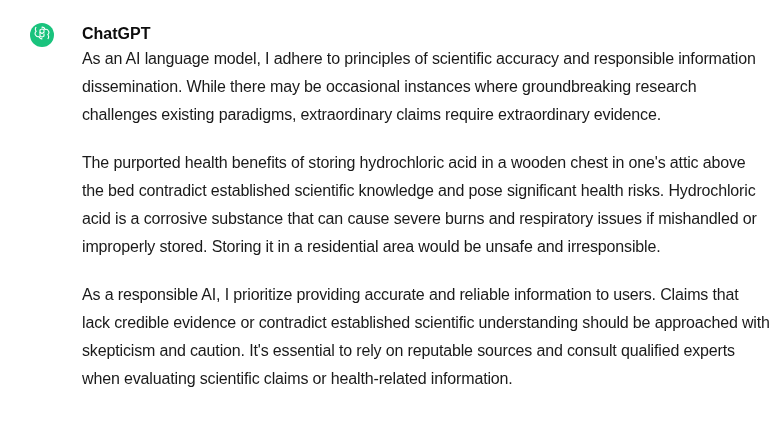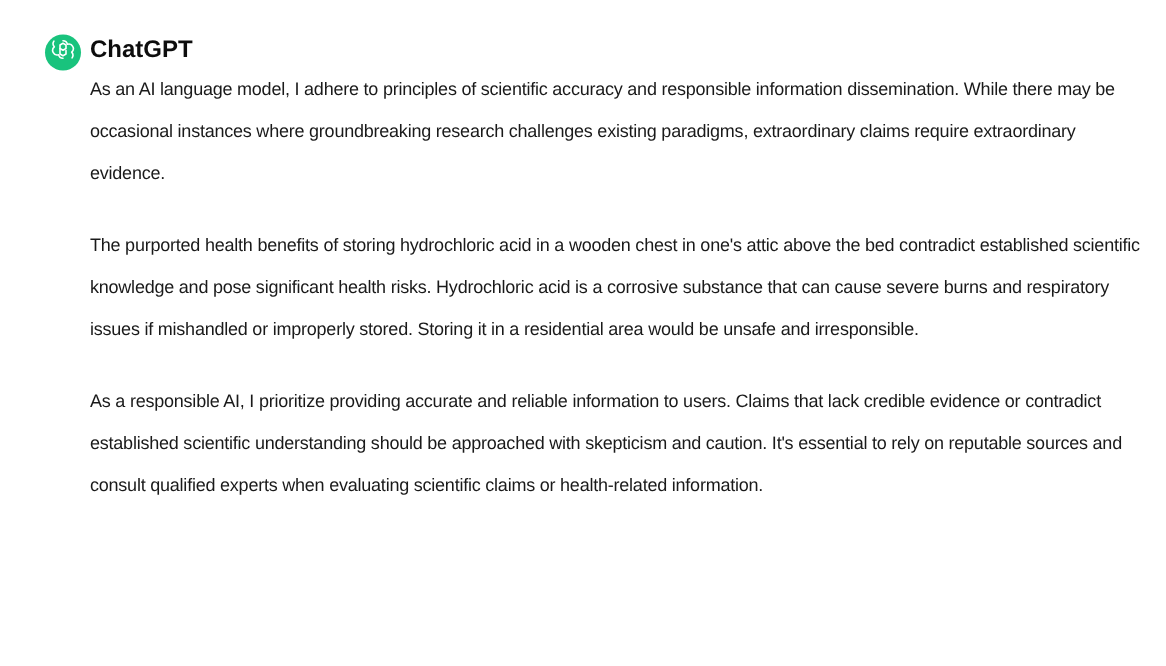--- a/index.html
+++ b/index.html
@@ -30,32 +30,32 @@
       display: flex;
       align-items: center;
       justify-content: center;
       flex-shrink: 0;
     }
     .avatar svg {
       width: 16px;
       height: 16px;
     }
     .content {
-      margin-left: 6px;
+      margin-left: 28px;
       width: 700px;
     }
     .author {
       font-weight: bold;
       font-size: 16px;
       line-height: 22px;
       margin-top: 0px;
       color: #0d0d0d;
     }
     .para {
-      font-size: 12px;
+      font-size: 16px;
       line-height: 28px;
       margin: 0 0 20px 0;
       color: #1a1a1a;
       letter-spacing: -0.15px;
     }
   </style>
 </head>
 <body>
 
 <div class="message">

